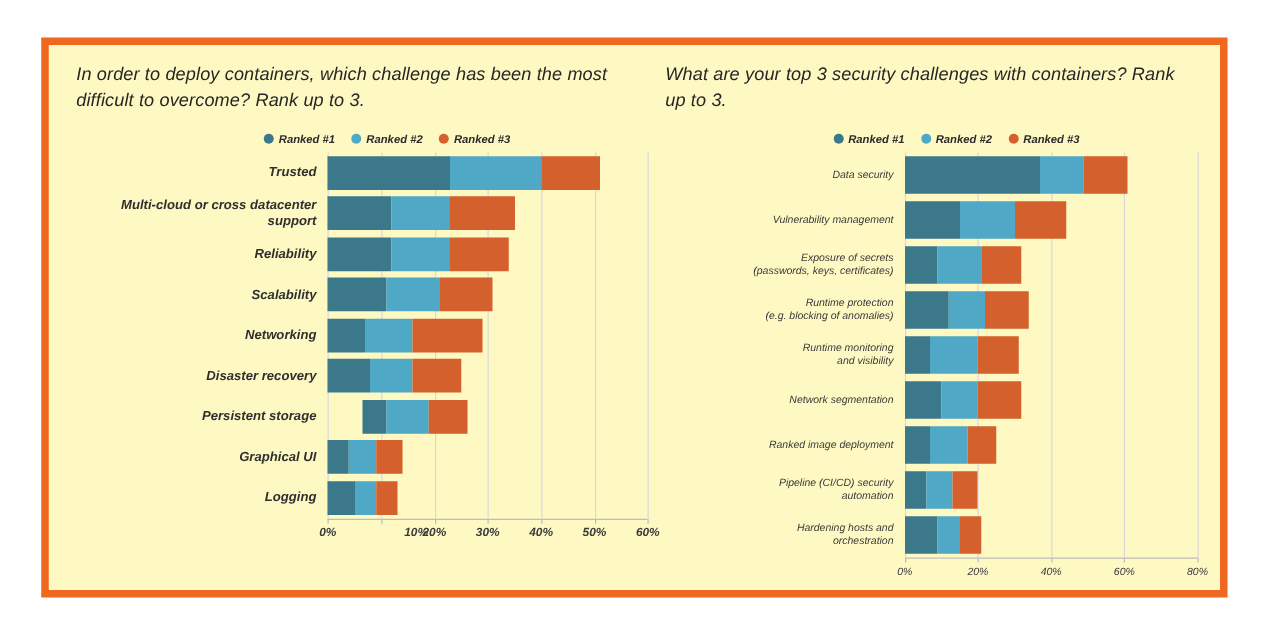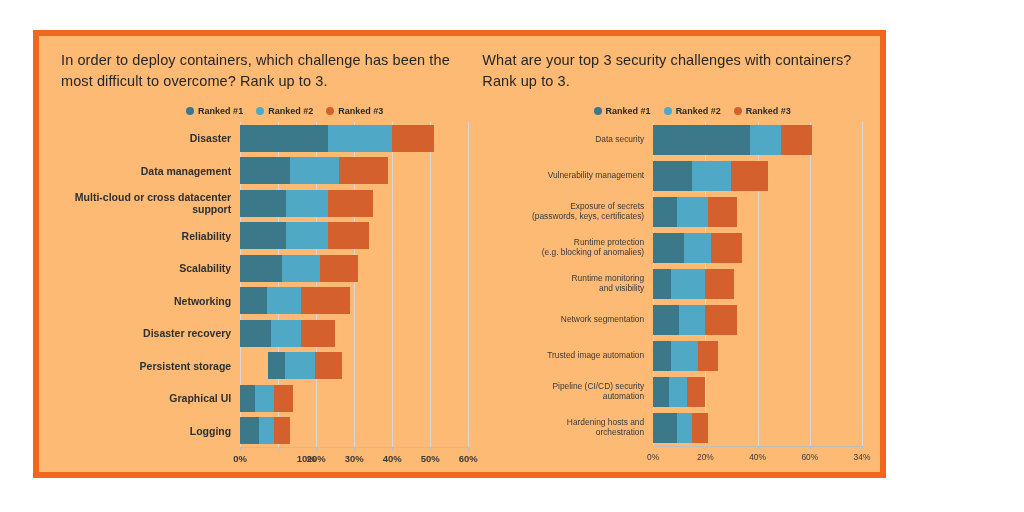--- a/index.html
+++ b/index.html
@@ -10,25 +10,26 @@
   body {
     width: 1024px;
     height: 512px;
     font-family: "Liberation Sans", sans-serif;
     overflow: hidden;
   }
   #slide {
     position: absolute;
     left: 33px;
     top: 30px;
-    width: 853px;
+    width: 949px;
     height: 448px;
     box-sizing: border-box;
     border: 6px solid #f0671f;
-    background: #fdba74;
+    background: #fef9c3;
+    font-style: italic;
   }
   .panels {
     display: flex;
     width: 100%;
     height: 100%;
     box-sizing: border-box;
   }
   .panel {
     position: relative;
     box-sizing: border-box;
@@ -184,36 +185,26 @@
                 <div class="gridline" style="left: 16.6667%;"></div>
                 <div class="gridline" style="left: 33.3333%;"></div>
                 <div class="gridline" style="left: 50%;"></div>
                 <div class="gridline" style="left: 66.6667%;"></div>
                 <div class="gridline" style="left: 83.3333%;"></div>
                 <div class="gridline" style="left: 100%;"></div>
               </div>
             </div>
             <div style="position: relative;">
               <div class="row" style="height: 32.5px;">
-                <div class="cat-label">Disaster</div>
+                <div class="cat-label">Trusted</div>
                 <div class="bar-area">
                   <div class="bar" style="height: 27px; margin-top: 2.75px;">
                     <div class="seg" style="width: 38.3333%; background: rgb(59, 120, 137);"></div>
                     <div class="seg" style="width: 28.3333%; background: rgb(79, 168, 197);"></div>
                     <div class="seg" style="width: 18.3333%; background: rgb(212, 96, 46);"></div>
-                  </div>
-                </div>
-              </div>
-              <div class="row" style="height: 32.5px;">
-                <div class="cat-label">Data management</div>
-                <div class="bar-area">
-                  <div class="bar" style="height: 27px; margin-top: 2.75px;">
-                    <div class="seg" style="width: 21.6667%; background: rgb(59, 120, 137);"></div>
-                    <div class="seg" style="width: 21.6667%; background: rgb(79, 168, 197);"></div>
-                    <div class="seg" style="width: 21.6667%; background: rgb(212, 96, 46);"></div>
                   </div>
                 </div>
               </div>
               <div class="row" style="height: 32.5px;">
                 <div class="cat-label">Multi-cloud or cross datacenter support</div>
                 <div class="bar-area">
                   <div class="bar" style="height: 27px; margin-top: 2.75px;">
                     <div class="seg" style="width: 20%; background: rgb(59, 120, 137);"></div>
                     <div class="seg" style="width: 18.3333%; background: rgb(79, 168, 197);"></div>
                     <div class="seg" style="width: 20%; background: rgb(212, 96, 46);"></div>
@@ -398,21 +389,21 @@
                 <div class="cat-label">Network segmentation</div>
                 <div class="bar-area">
                   <div class="bar" style="height: 30px; margin-top: 3px;">
                     <div class="seg" style="width: 12.5%; background: rgb(59, 120, 137);"></div>
                     <div class="seg" style="width: 12.5%; background: rgb(79, 168, 197);"></div>
                     <div class="seg" style="width: 15%; background: rgb(212, 96, 46);"></div>
                   </div>
                 </div>
               </div>
               <div class="row" style="height: 36px;">
-                <div class="cat-label">Trusted image automation</div>
+                <div class="cat-label">Ranked image deployment</div>
                 <div class="bar-area">
                   <div class="bar" style="height: 30px; margin-top: 3px;">
                     <div class="seg" style="width: 8.75%; background: rgb(59, 120, 137);"></div>
                     <div class="seg" style="width: 12.5%; background: rgb(79, 168, 197);"></div>
                     <div class="seg" style="width: 10%; background: rgb(212, 96, 46);"></div>
                   </div>
                 </div>
               </div>
               <div class="row" style="height: 36px;">
                 <div class="cat-label">Pipeline (CI/CD) security<br>automation</div>
@@ -442,20 +433,20 @@
             <div class="axis-line"></div>
           <div class="tick" style="left: 0%;"></div>
               <div class="tick-label" style="left: 0%;">0%</div>
               <div class="tick" style="left: 25%;"></div>
               <div class="tick-label" style="left: 25%;">20%</div>
               <div class="tick" style="left: 50%;"></div>
               <div class="tick-label" style="left: 50%;">40%</div>
               <div class="tick" style="left: 75%;"></div>
               <div class="tick-label" style="left: 75%;">60%</div>
               <div class="tick" style="left: 100%;"></div>
-              <div class="tick-label" style="left: 100%;">34%</div>
+              <div class="tick-label" style="left: 100%;">80%</div>
             </div>
         </div>
       </div>
     </div>
 
   </div>
 </div>
 
 </body></html>

